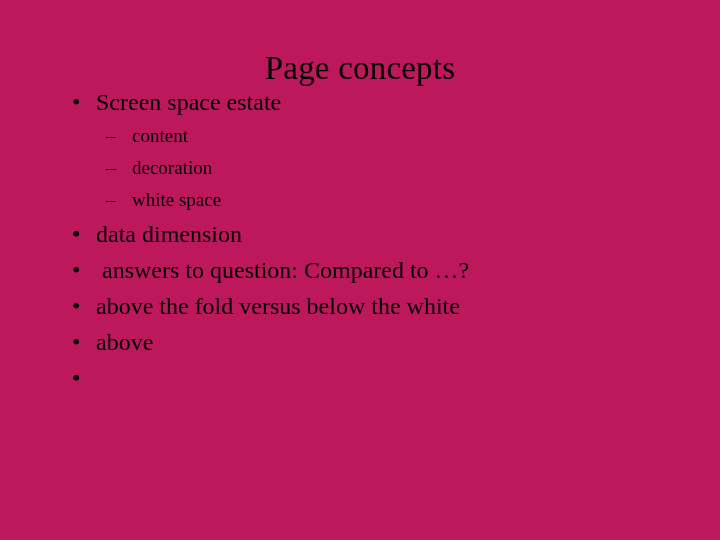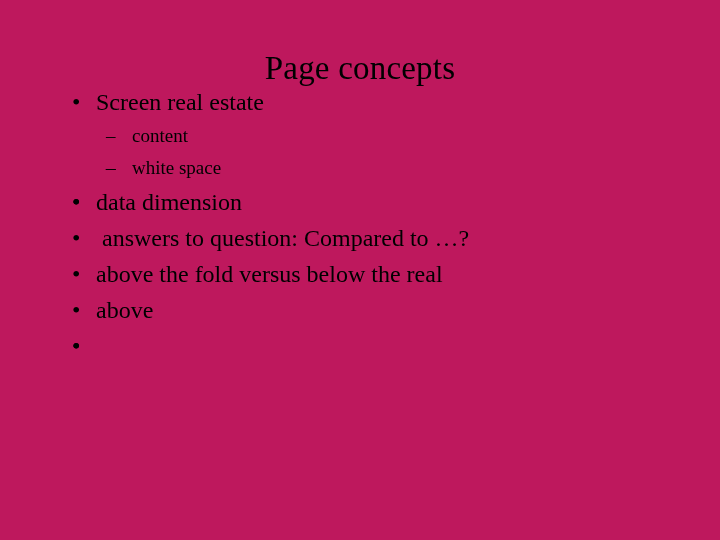--- a/index.html
+++ b/index.html
@@ -105,30 +105,30 @@
 </style>
 </head>
 <body style="background: rgb(255, 255, 255); color: rgb(0, 0, 0);">
 
 <div class="slide" style="background: #be185d;">
 
   <h1 class="slide-title">Page concepts</h1>
 
   <div class="body-area">
     <ul class="level1">
-        <li class="bullet1"><span class="marker">•</span><span class="text">Screen real estate</span></li>
+        <li class="bullet1"><span class="marker">•</span><span class="text">Screen space estate</span></li>
         <ul class="level2 sub-block">
           <li class="bullet2"><span class="marker">–</span><span class="text">content</span></li>
           <li class="bullet2"><span class="marker">–</span></li>
-          <li class="bullet2"><span class="marker">–</span></li>
+          <li class="bullet2"><span class="marker">–</span><span class="text">decoration</span></li>
           <li class="bullet2"><span class="marker">–</span><span class="text">white space</span></li>
         </ul>
         <li class="bullet1"><span class="marker">•</span></li>
         <li class="bullet1"><span class="marker">•</span><span class="text">data dimension</span></li>
         <li class="bullet1"><span class="marker">•</span><span class="text"> answers to question: Compared to …?</span></li>
-        <li class="bullet1"><span class="marker">•</span><span class="text">above the fold versus below the real</span></li>
+        <li class="bullet1"><span class="marker">•</span><span class="text">above the fold versus below the white</span></li>
         <li class="bullet1"><span class="marker">•</span><span class="text">above</span></li>
         <li class="bullet1"><span class="marker">•</span></li>
         <li class="bullet1"><span class="marker">•</span></li>
       </ul>
   </div>
 
 </div>
 
 </body></html>

